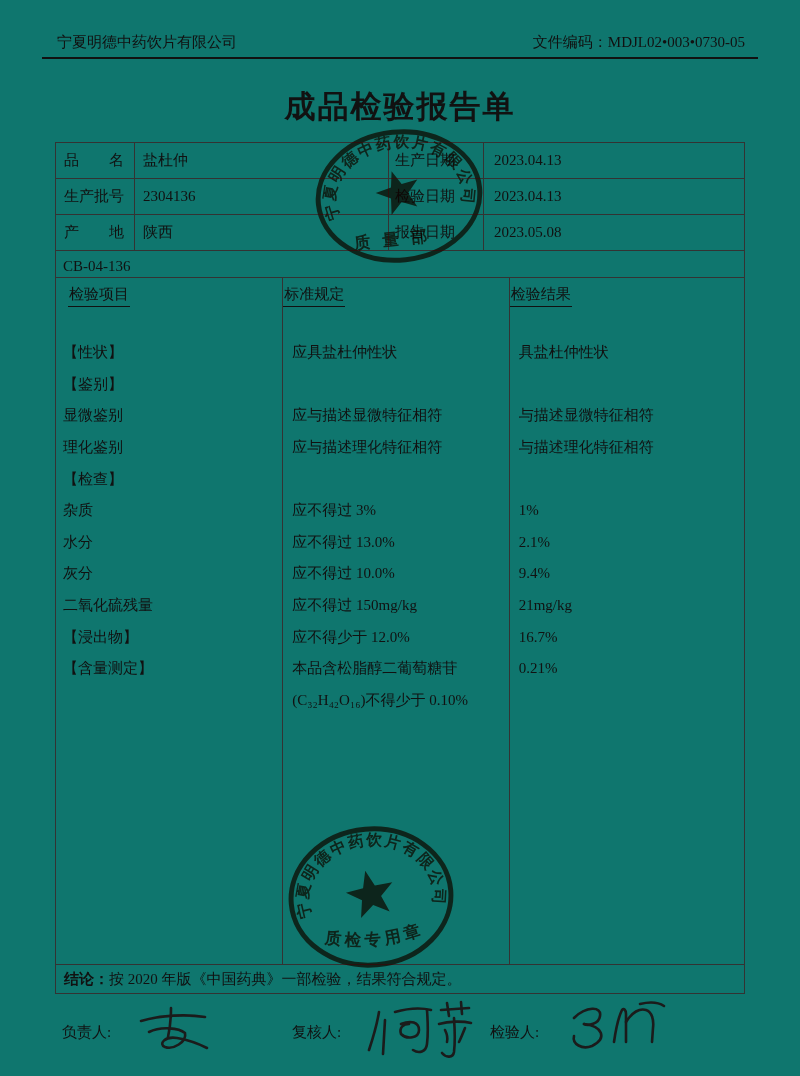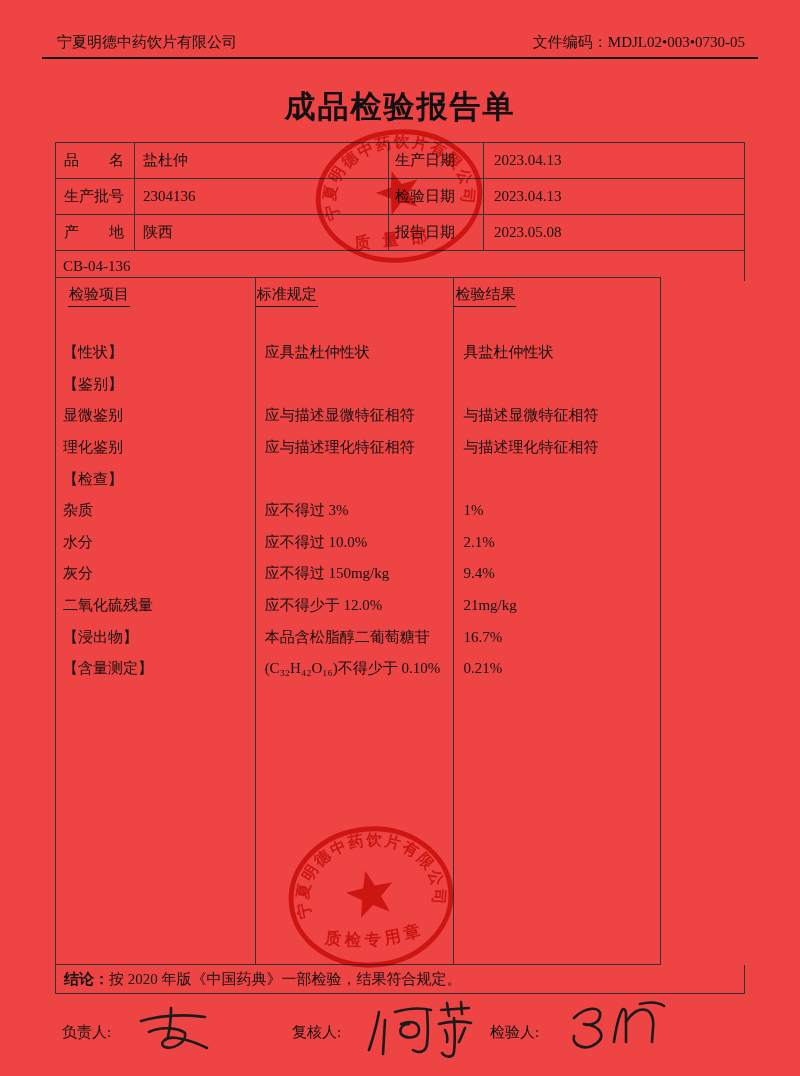--- a/index.html
+++ b/index.html
@@ -1,34 +1,34 @@
 <!DOCTYPE html>
 <html><head>
 <meta charset="utf-8">
 <style>
   html,body{margin:0;padding:0;background:#fff;}
-  .page{position:relative;width:800px;height:1076px;background:#ef4444;overflow:hidden;
+  .page{position:relative;width:800px;height:1076px;background:#0f766e;overflow:hidden;
         font-family:"Liberation Serif","DejaVu Serif",serif;color:#111;}
   .abs{position:absolute;}
   
   .hdr-company{left:57px;top:33px;font-size:15px;}
   .hdr-code{right:55px;top:33px;font-size:15px;}
   .hdr-rule{left:42px;top:57px;width:716px;height:2px;background:#111;}
   .title{left:0;right:0;top:86px;text-align:center;font-size:31px;font-weight:bold;letter-spacing:2px;margin:0;}
   
   .info-table{left:55px;top:142px;width:690px;border:1px solid #333;border-bottom:none;box-sizing:border-box;text-align:center;}
   .irow{display:grid;grid-template-columns:79px 254px 95px 260px;height:35px;border-bottom:1px solid #333;}
   .irow4{display:grid;grid-template-columns:333px 355px;height:30px;}
   .icell{box-sizing:border-box;border-right:1px solid #333;display:flex;align-items:center;
          font-size:15px;padding-left:8px;overflow:hidden;}
   .icell:last-child{border-right:none;}
   .icell.lab3{padding-left:6px;}
   .icell.val4{padding-left:10px;}
   
-  .main-table{left:55px;top:277px;width:606px;height:688px;border:1px solid #333;
+  .main-table{left:55px;top:277px;width:690px;height:688px;border:1px solid #333;
               box-sizing:border-box;display:flex;}
   .col{box-sizing:border-box;height:100%;}
   .col-a{width:228px;border-right:1px solid #333;}
   .col-b{width:227px;border-right:1px solid #333;}
   .col-c{width:235px;}
   .col-hd{height:36px;display:flex;align-items:center;justify-content:flex-start;font-size:15px;}
   .col-a .col-hd{justify-content:flex-start;padding-left:12px;}
   .col-hd span{border-bottom:1px solid #111;padding:0 1px 2px 1px;}
   .trows{margin-top:23px;}
   .trow{height:31.6px;display:flex;align-items:center;font-size:15px;white-space:nowrap;}
@@ -105,20 +105,21 @@
       <div class="col-hd">
           <span>标准规定</span>
         </div>
       <div class="trows">
         <div class="trow">应具盐杜仲性状</div>
         <div class="trow"></div>
         <div class="trow">应与描述显微特征相符</div>
         <div class="trow">应与描述理化特征相符</div>
         <div class="trow"></div>
         <div class="trow">应不得过 3%</div>
+        <div class="trow">应不得过 13.0%</div>
         <div class="trow">应不得过 10.0%</div>
         <div class="trow">应不得过 150mg/kg</div>
         <div class="trow">应不得少于 12.0%</div>
         <div class="trow">本品含松脂醇二葡萄糖苷</div>
         <div class="trow">(C₃₂H₄₂O₁₆)不得少于 0.10%</div>
       </div>
     </div>
     <div class="col col-c">
       <div class="col-hd">
           <span>检验结果</span>

